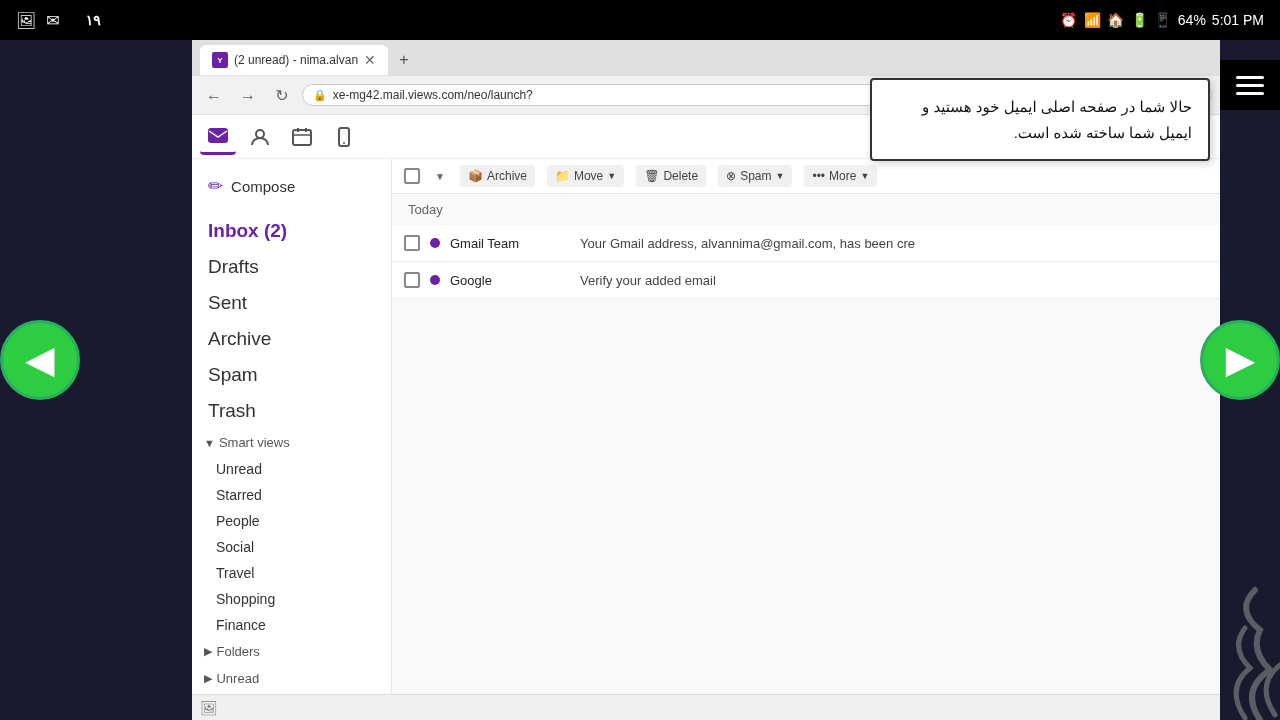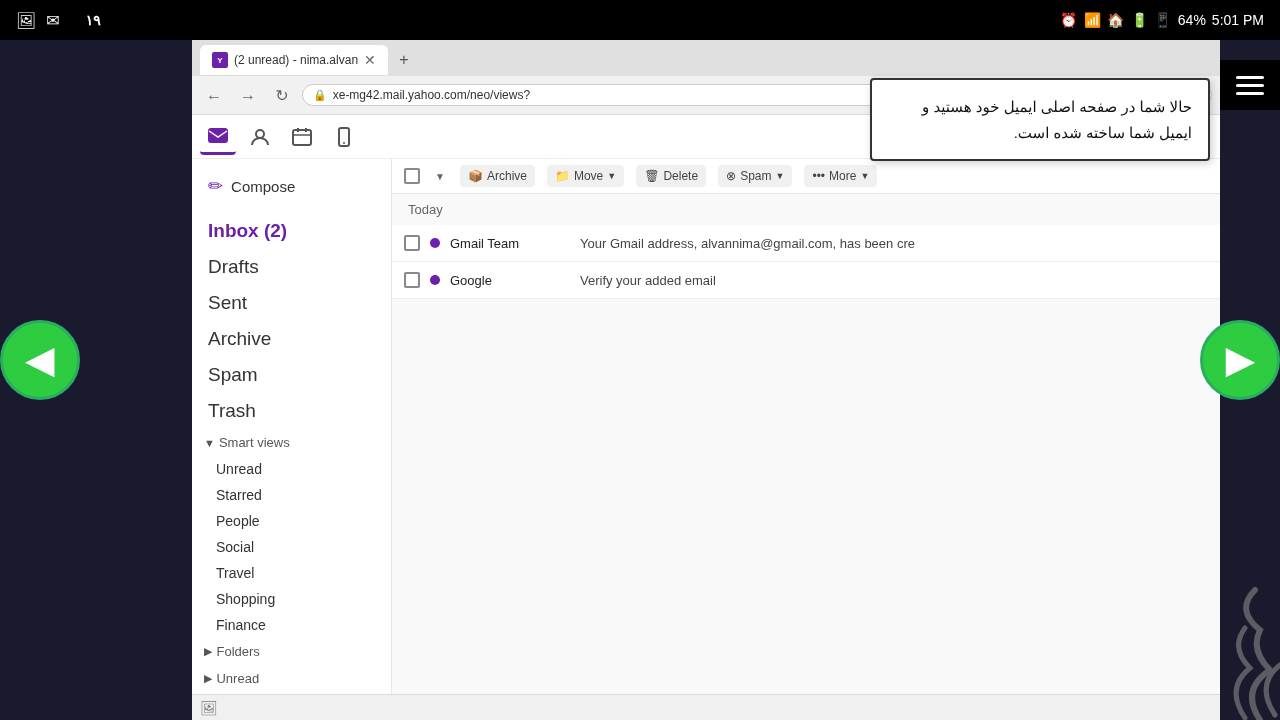--- a/index.html
+++ b/index.html
@@ -450,21 +450,21 @@
       </div>
       <div class="tab-new">+</div>
     </div>
 
     <div class="address-bar">
       <div class="nav-btn">←</div>
       <div class="nav-btn">→</div>
       <div class="nav-btn">↻</div>
       <div class="url-bar">
         <span class="url-lock">🔒</span>
-        <span>xe-mg42.mail.yahoo.com/neo/views?</span>
+        <span>xe-mg42.mail.views.com/neo/launch?</span>
       </div>
     </div>
   </div>
 
   <div class="yahoo-icons-bar">
     <div class="yahoo-icon-btn active">
       <svg width="22" height="22" viewBox="0 0 22 22" fill="none">
         <rect x="2" y="5" width="18" height="13" rx="2" stroke="#6b21a8" stroke-width="2" fill="#6b21a8"></rect>
         <path d="M2 7l9 6 9-6" stroke="#fff" stroke-width="1.5" fill="none"></path>
       </svg>

